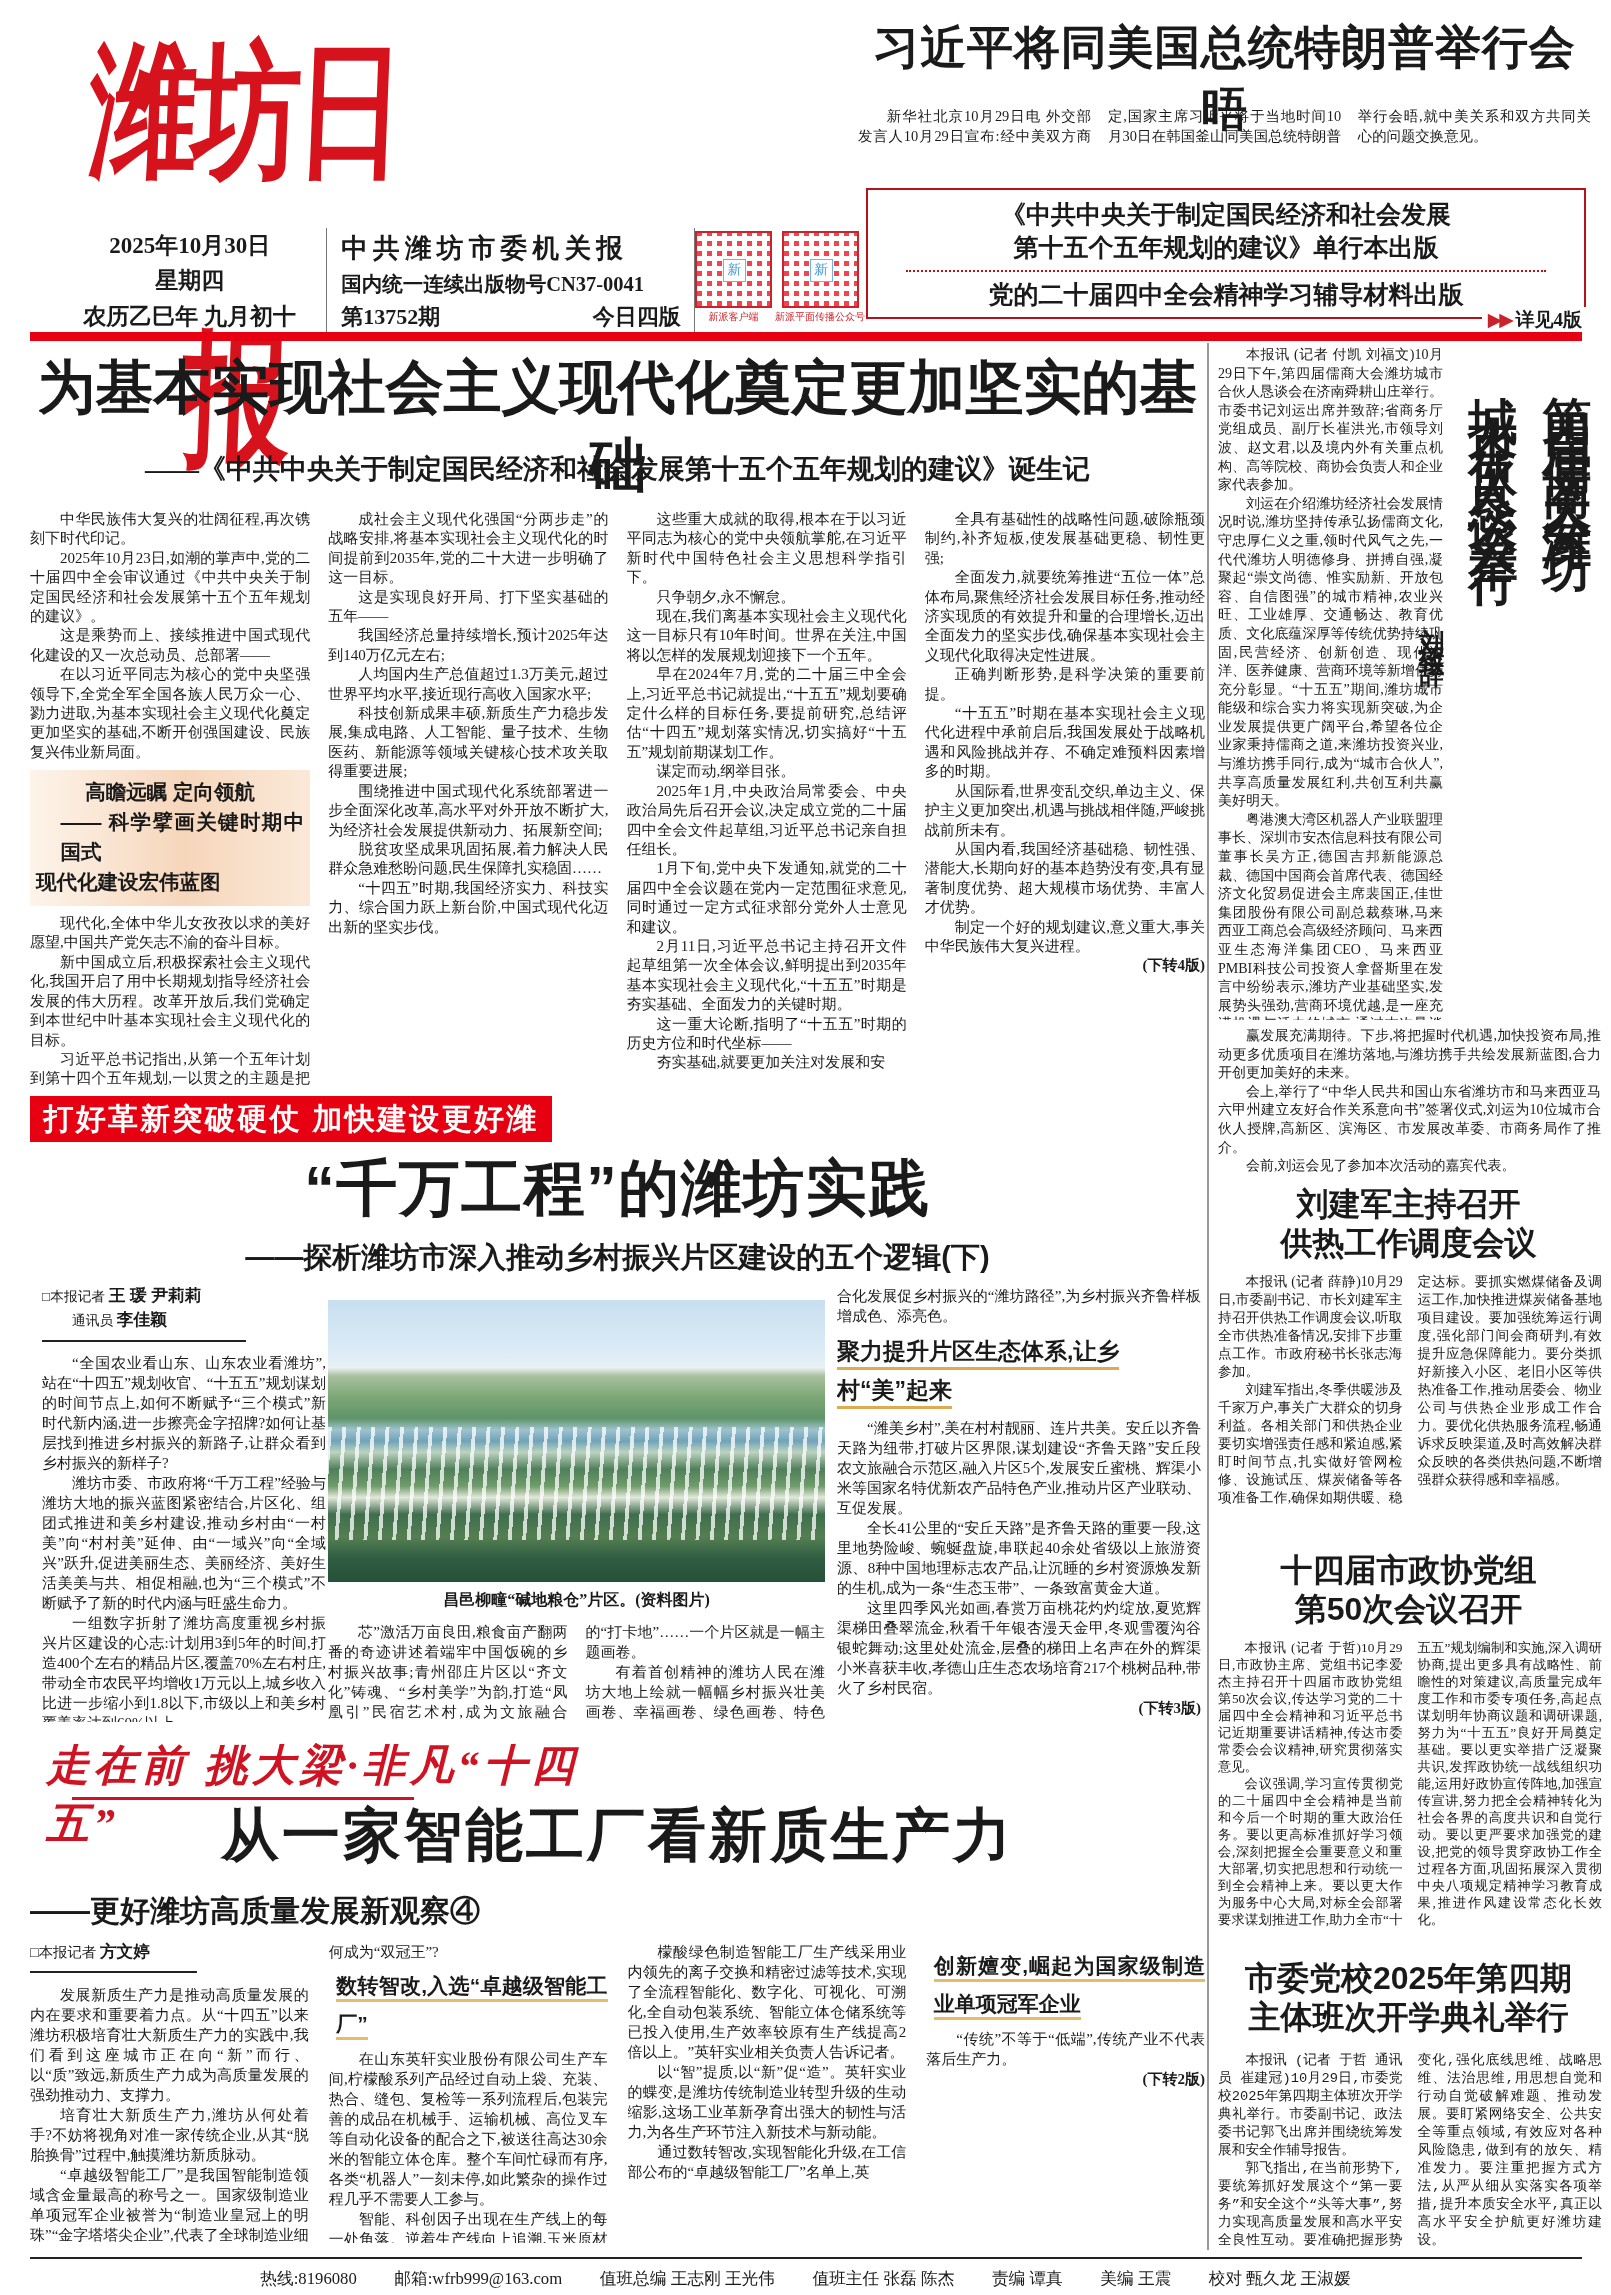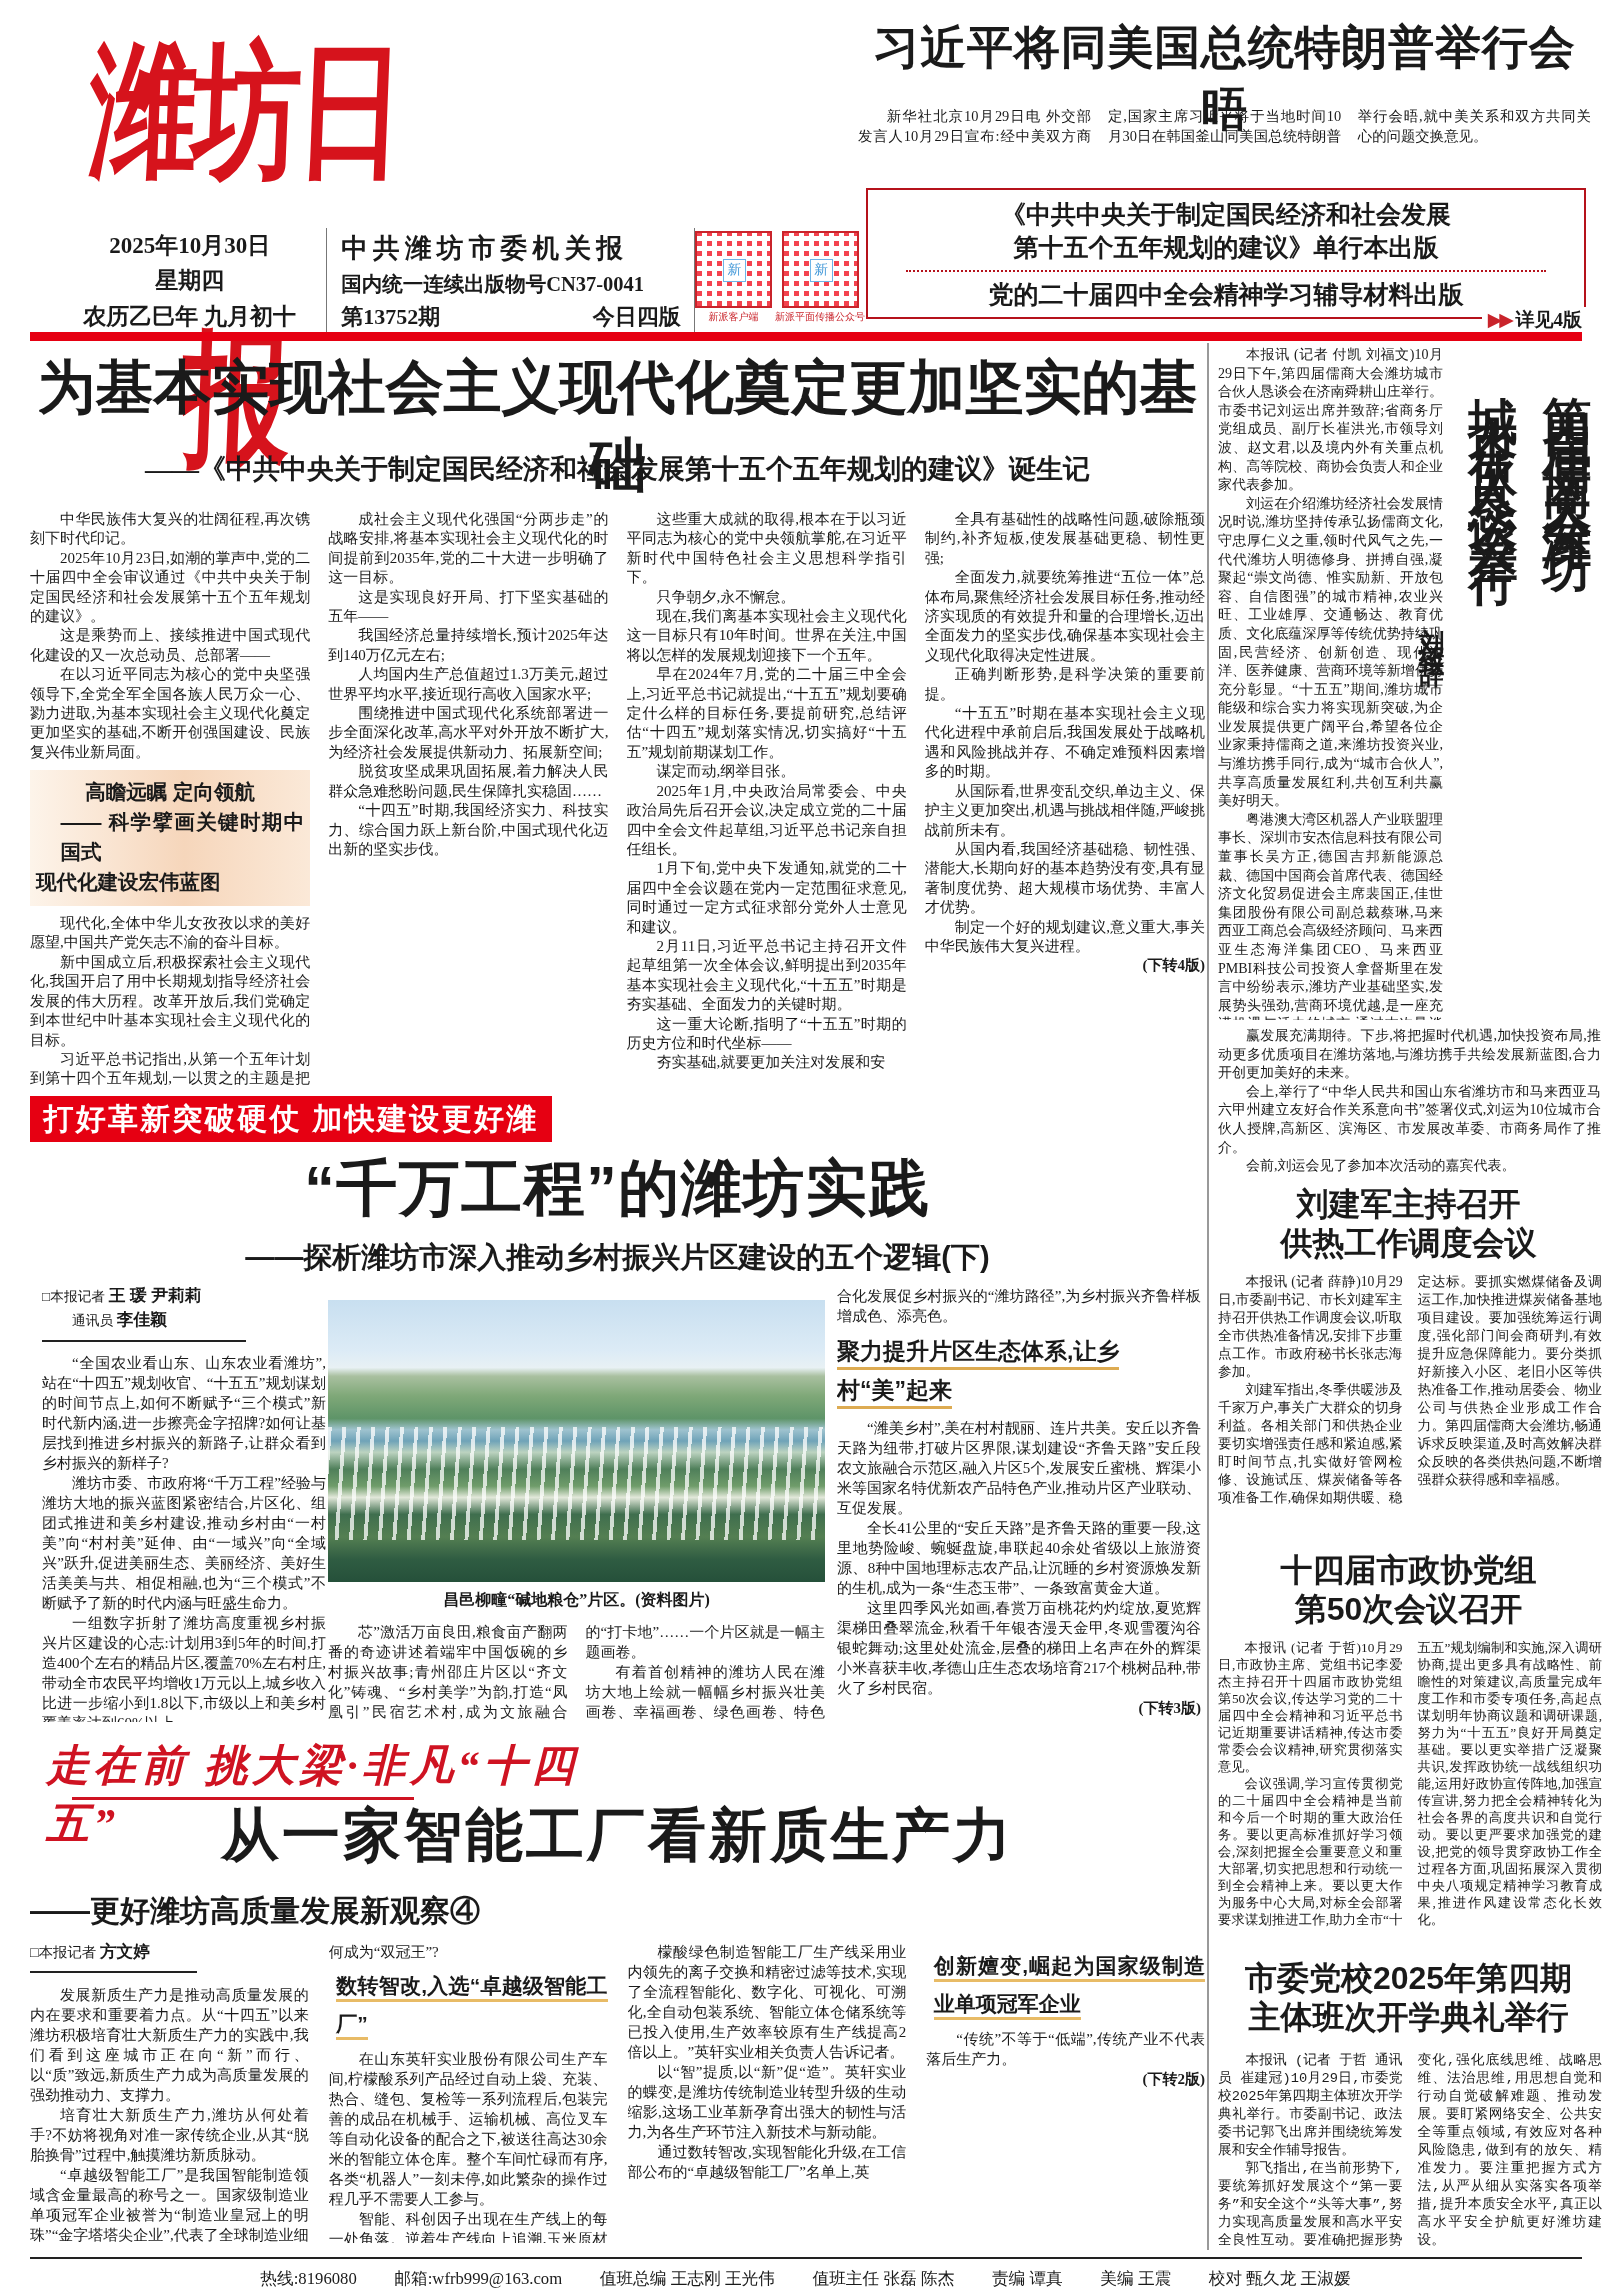--- a/index.html
+++ b/index.html
@@ -204,20 +204,21 @@
           <p>现代化,全体中华儿女孜孜以求的美好愿望,中国共产党矢志不渝的奋斗目标。</p>
           <p>新中国成立后,积极探索社会主义现代化,我国开启了用中长期规划指导经济社会发展的伟大历程。改革开放后,我们党确定到本世纪中叶基本实现社会主义现代化的目标。</p>
           <p>习近平总书记指出,从第一个五年计划到第十四个五年规划,一以贯之的主题是把我国建设成为社会主义现代化国家。</p>
         </div>
     </div>
     <div class="col">
         <p>成社会主义现代化强国“分两步走”的战略安排,将基本实现社会主义现代化的时间提前到2035年,党的二十大进一步明确了这一目标。</p>
         <p>这是实现良好开局、打下坚实基础的五年——</p>
         <p>我国经济总量持续增长,预计2025年达到140万亿元左右;</p>
         <p>人均国内生产总值超过1.3万美元,超过世界平均水平,接近现行高收入国家水平;</p>
+        <p>科技创新成果丰硕,新质生产力稳步发展,集成电路、人工智能、量子技术、生物医药、新能源等领域关键核心技术攻关取得重要进展;</p>
         <p>围绕推进中国式现代化系统部署进一步全面深化改革,高水平对外开放不断扩大,为经济社会发展提供新动力、拓展新空间;</p>
         <p>脱贫攻坚成果巩固拓展,着力解决人民群众急难愁盼问题,民生保障扎实稳固……</p>
         <p>“十四五”时期,我国经济实力、科技实力、综合国力跃上新台阶,中国式现代化迈出新的坚实步伐。</p>
       </div>
     <div class="col">
         <p>这些重大成就的取得,根本在于以习近平同志为核心的党中央领航掌舵,在习近平新时代中国特色社会主义思想科学指引下。</p>
         <p>只争朝夕,永不懈怠。</p>
         <p>现在,我们离基本实现社会主义现代化这一目标只有10年时间。世界在关注,中国将以怎样的发展规划迎接下一个五年。</p>
         <p>早在2024年7月,党的二十届三中全会上,习近平总书记就提出,“十五五”规划要确定什么样的目标任务,要提前研究,总结评估“十四五”规划落实情况,切实搞好“十五五”规划前期谋划工作。</p>
         <p>谋定而动,纲举目张。</p>
@@ -256,21 +257,21 @@
   <div class="abs pm-text-wide">
       <p>赢发展充满期待。下步,将把握时代机遇,加快投资布局,推动更多优质项目在潍坊落地,与潍坊携手共绘发展新蓝图,合力开创更加美好的未来。</p>
       <p>会上,举行了“中华人民共和国山东省潍坊市和马来西亚马六甲州建立友好合作关系意向书”签署仪式,刘运为10位城市合伙人授牌,高新区、滨海区、市发展改革委、市商务局作了推介。</p>
       <p>会前,刘运会见了参加本次活动的嘉宾代表。</p>
     </div>
 
   <div class="abs rhead pre" style="top:1185px;">刘建军主持召开
 供热工作调度会议</div>
   <div class="abs rbody" style="top:1273px;height:273px;">
       <p>本报讯 (记者 薛静)10月29日,市委副书记、市长刘建军主持召开供热工作调度会议,听取全市供热准备情况,安排下步重点工作。市政府秘书长张志海参加。</p>
-      <p>刘建军指出,冬季供暖涉及千家万户,事关广大群众的切身利益。各相关部门和供热企业要切实增强责任感和紧迫感,紧盯时间节点,扎实做好管网检修、设施试压、煤炭储备等各项准备工作,确保如期供暖、稳定达标。要抓实燃煤储备及调运工作,加快推进煤炭储备基地项目建设。要加强统筹运行调度,强化部门间会商研判,有效提升应急保障能力。要分类抓好新接入小区、老旧小区等供热准备工作,推动居委会、物业公司与供热企业形成工作合力。第四届儒商大会潍坊,畅通诉求反映渠道,及时高效解决群众反映的各类供热问题,不断增强群众获得感和幸福感。</p>
+      <p>刘建军指出,冬季供暖涉及千家万户,事关广大群众的切身利益。各相关部门和供热企业要切实增强责任感和紧迫感,紧盯时间节点,扎实做好管网检修、设施试压、煤炭储备等各项准备工作,确保如期供暖、稳定达标。要抓实燃煤储备及调运工作,加快推进煤炭储备基地项目建设。要加强统筹运行调度,强化部门间会商研判,有效提升应急保障能力。要分类抓好新接入小区、老旧小区等供热准备工作,推动居委会、物业公司与供热企业形成工作合力。要优化供热服务流程,畅通诉求反映渠道,及时高效解决群众反映的各类供热问题,不断增强群众获得感和幸福感。</p>
     </div>
 
   <div class="abs rhead pre" style="top:1551px;">十四届市政协党组
 第50次会议召开</div>
   <div class="abs rbody" style="top:1639px;height:290px;font-size:13.3px;line-height:17px;">
       <p>本报讯 (记者 于哲)10月29日,市政协主席、党组书记李爱杰主持召开十四届市政协党组第50次会议,传达学习党的二十届四中全会精神和习近平总书记近期重要讲话精神,传达市委常委会会议精神,研究贯彻落实意见。</p>
       <p>会议强调,学习宣传贯彻党的二十届四中全会精神是当前和今后一个时期的重大政治任务。要以更高标准抓好学习领会,深刻把握全会重要意义和重大部署,切实把思想和行动统一到全会精神上来。要以更大作为服务中心大局,对标全会部署要求谋划推进工作,助力全市“十五五”规划编制和实施,深入调研协商,提出更多具有战略性、前瞻性的对策建议,高质量完成年度工作和市委专项任务,高起点谋划明年协商议题和调研课题,努力为“十五五”良好开局奠定基础。要以更实举措广泛凝聚共识,发挥政协统一战线组织功能,运用好政协宣传阵地,加强宣传宣讲,努力把全会精神转化为社会各界的高度共识和自觉行动。要以更严要求加强党的建设,把党的领导贯穿政协工作全过程各方面,巩固拓展深入贯彻中央八项规定精神学习教育成果,推进作风建设常态化长效化。</p>
     </div>
 
   <div class="abs rhead pre" style="top:1959px;">市委党校2025年第四期

